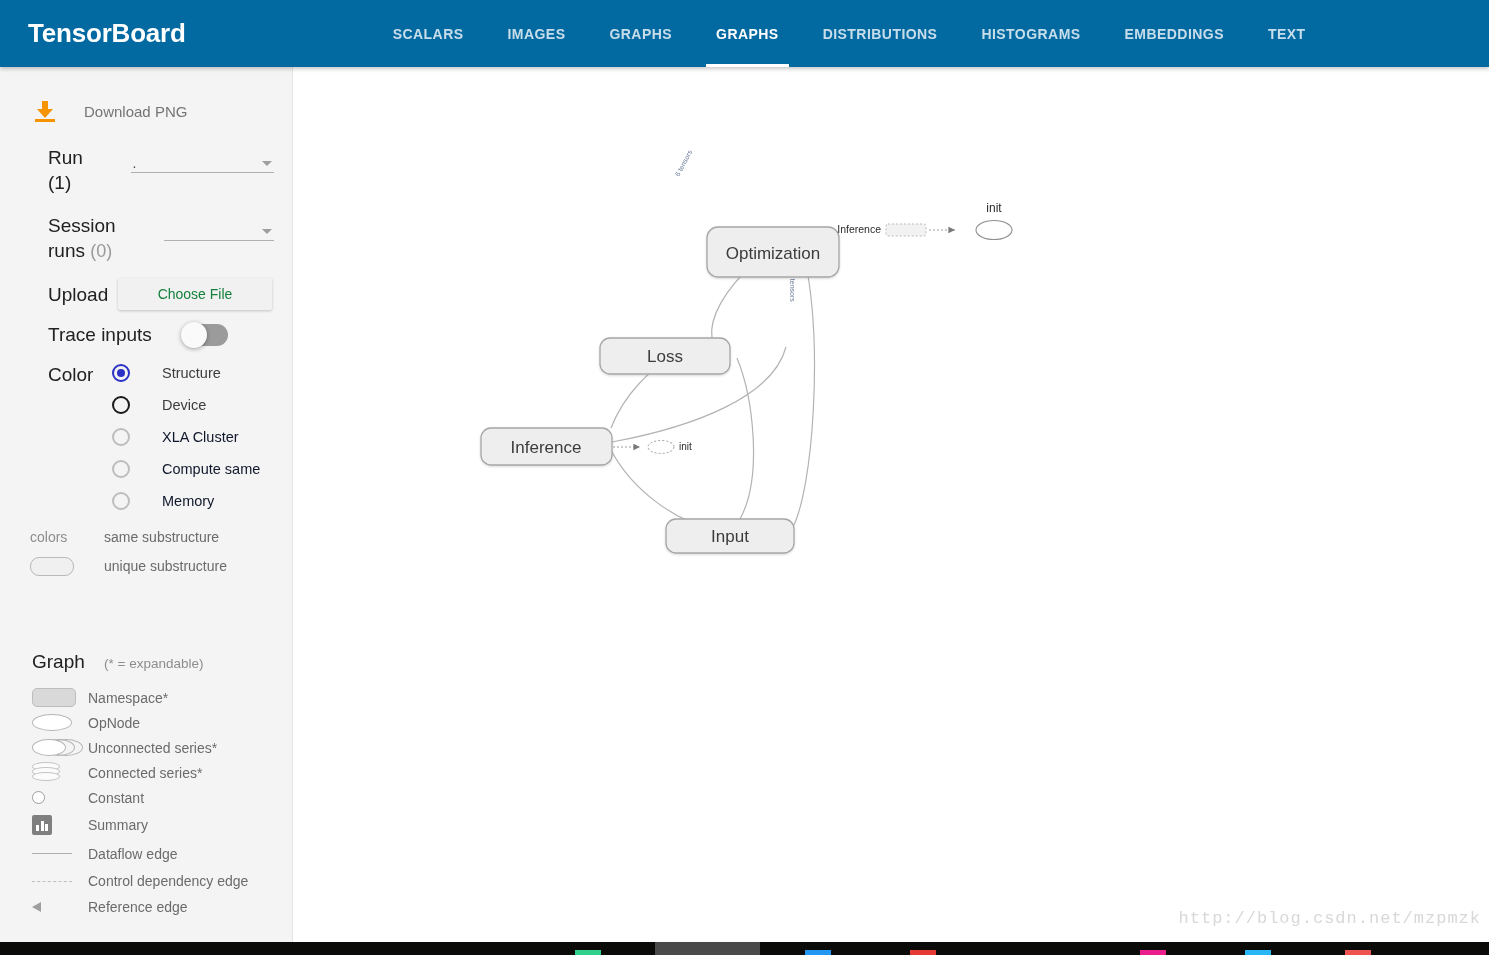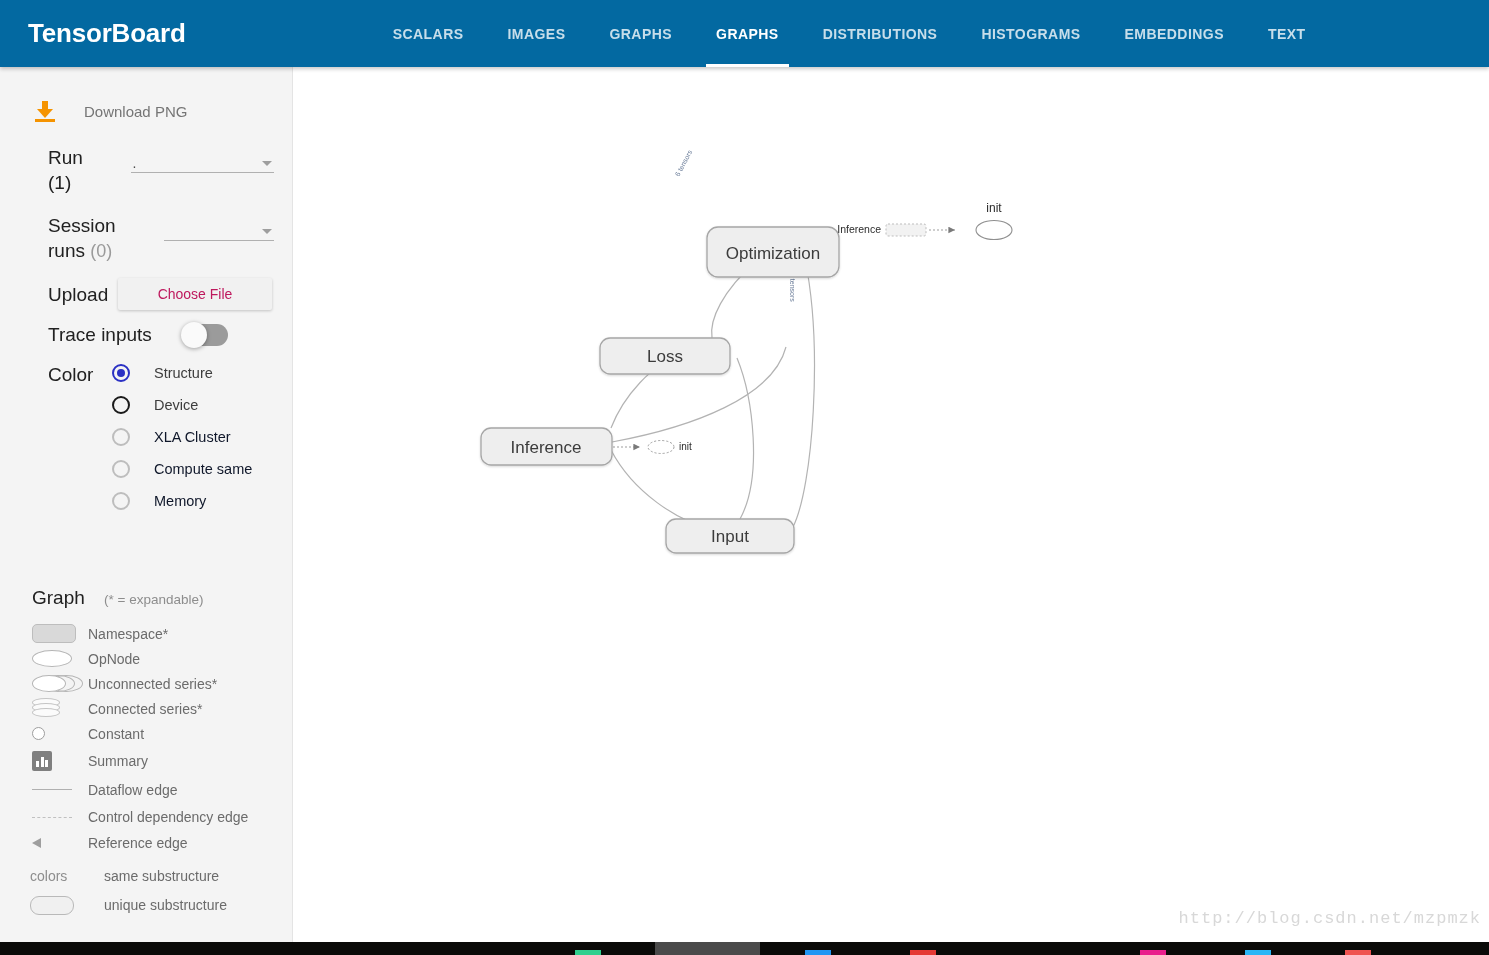--- a/index.html
+++ b/index.html
@@ -125,21 +125,21 @@
     border-right: 5px solid transparent;
     border-top: 5px solid #9e9e9e;
     margin-bottom: 6px; margin-right: 2px;
   }
 
   .choose-file {
     background: #f1f1f1;
     border: none;
     border-radius: 2px;
     box-shadow: 0 1px 3px rgba(0,0,0,0.2);
-    color: #be185d;
+    color: #15803d;
     font-size: 14px;
     font-family: "Liberation Sans", sans-serif;
     width: 154px; height: 32px;
     cursor: pointer;
   }
 
   .toggle {
     width: 46px; height: 22px;
     background: #9b9b9b;
     border-radius: 11px;
@@ -167,21 +167,21 @@
   .radio.checked { border-color: #2b31c4; }
   .radio.checked::after {
     content: "";
     position: absolute;
     top: 3px; left: 3px;
     width: 8px; height: 8px;
     border-radius: 50%;
     background: #2b31c4;
   }
   .radio.disabled { border-color: #bdbdbd; }
-  .radio-label { font-size: 14.5px; color: #5c5c5c; margin-left: 24px; white-space: nowrap; }
+  .radio-label { font-size: 14.5px; color: #5c5c5c; margin-left: 32px; white-space: nowrap; }
   .radio-label.dim { color: #0f172a; }
   .radio-label.on { color: #3d3d3d; }
 
   .legend-row { display: flex; align-items: center; min-height: 25px; }
   .legend-key { width: 56px; flex: none; display: flex; align-items: center; justify-content: flex-start; }
   .legend-text { font-size: 14px; color: #6b6b6b; margin-left: 0px; white-space: nowrap; }
 
   .sw-namespace { width: 44px; height: 19px; background: #d9d9d9; border: 1px solid #bdbdbd; border-radius: 5px; }
   .sw-opnode { width: 40px; height: 17px; background: #fff; border: 1px solid #b5b5b5; border-radius: 50%; }
   .sw-unconn { position: relative; width: 52px; height: 18px; }
@@ -334,20 +334,33 @@
             <div class="radio-label dim">Compute same</div>
           </div>
           <div class="radio-row">
             <div class="radio disabled"></div>
             <div class="radio-label dim">Memory</div>
           </div>
         </div>
       </div>
     </div>
 
+    <div style="padding-left:30px;margin-top:6px">
+      <div class="legend-row" style="min-height:28px">
+        <div style="width:74px;font-size:14px;color:#8d8d8d">colors</div>
+        <div class="legend-text">same substructure</div>
+      </div>
+      <div class="legend-row" style="min-height:30px">
+        <div style="width:74px">
+          <div class="sw-unique"></div>
+        </div>
+        <div class="legend-text">unique substructure</div>
+      </div>
+    </div>
+
     <div style="padding-left:32px;margin-top:70px">
       <div style="display:flex;align-items:baseline">
         <div style="font-size:19px;color:#212121;width:72px">Graph</div>
         <div style="font-size:13.5px;color:#8d8d8d">(* = expandable)</div>
       </div>
 
       <div style="margin-top:12px">
         <div class="legend-row">
           <div class="legend-key">
               <div class="sw-namespace"></div>
@@ -409,33 +422,20 @@
           <div class="legend-text">Control dependency edge</div>
         </div>
         <div class="legend-row" style="min-height:26px">
           <div class="legend-key">
             <div class="sw-ref">
                 <div class="ar"></div>
               </div>
           </div>
           <div class="legend-text">Reference edge</div>
         </div>
-      </div>
-    </div>
-
-    <div style="padding-left:30px;margin-top:6px">
-      <div class="legend-row" style="min-height:28px">
-        <div style="width:74px;font-size:14px;color:#8d8d8d">colors</div>
-        <div class="legend-text">same substructure</div>
-      </div>
-      <div class="legend-row" style="min-height:30px">
-        <div style="width:74px">
-          <div class="sw-unique"></div>
-        </div>
-        <div class="legend-text">unique substructure</div>
       </div>
     </div>
   </div>
 
   <div class="canvas">
     <svg width="1196" height="875" viewBox="0 0 1196 875">
       <defs>
         <marker id="arrow" markerWidth="8" markerHeight="8" refX="6" refY="3" orient="auto">
           <path d="M0,0 L6,3 L0,6 z" fill="#7a7a7a"></path>
         </marker>

